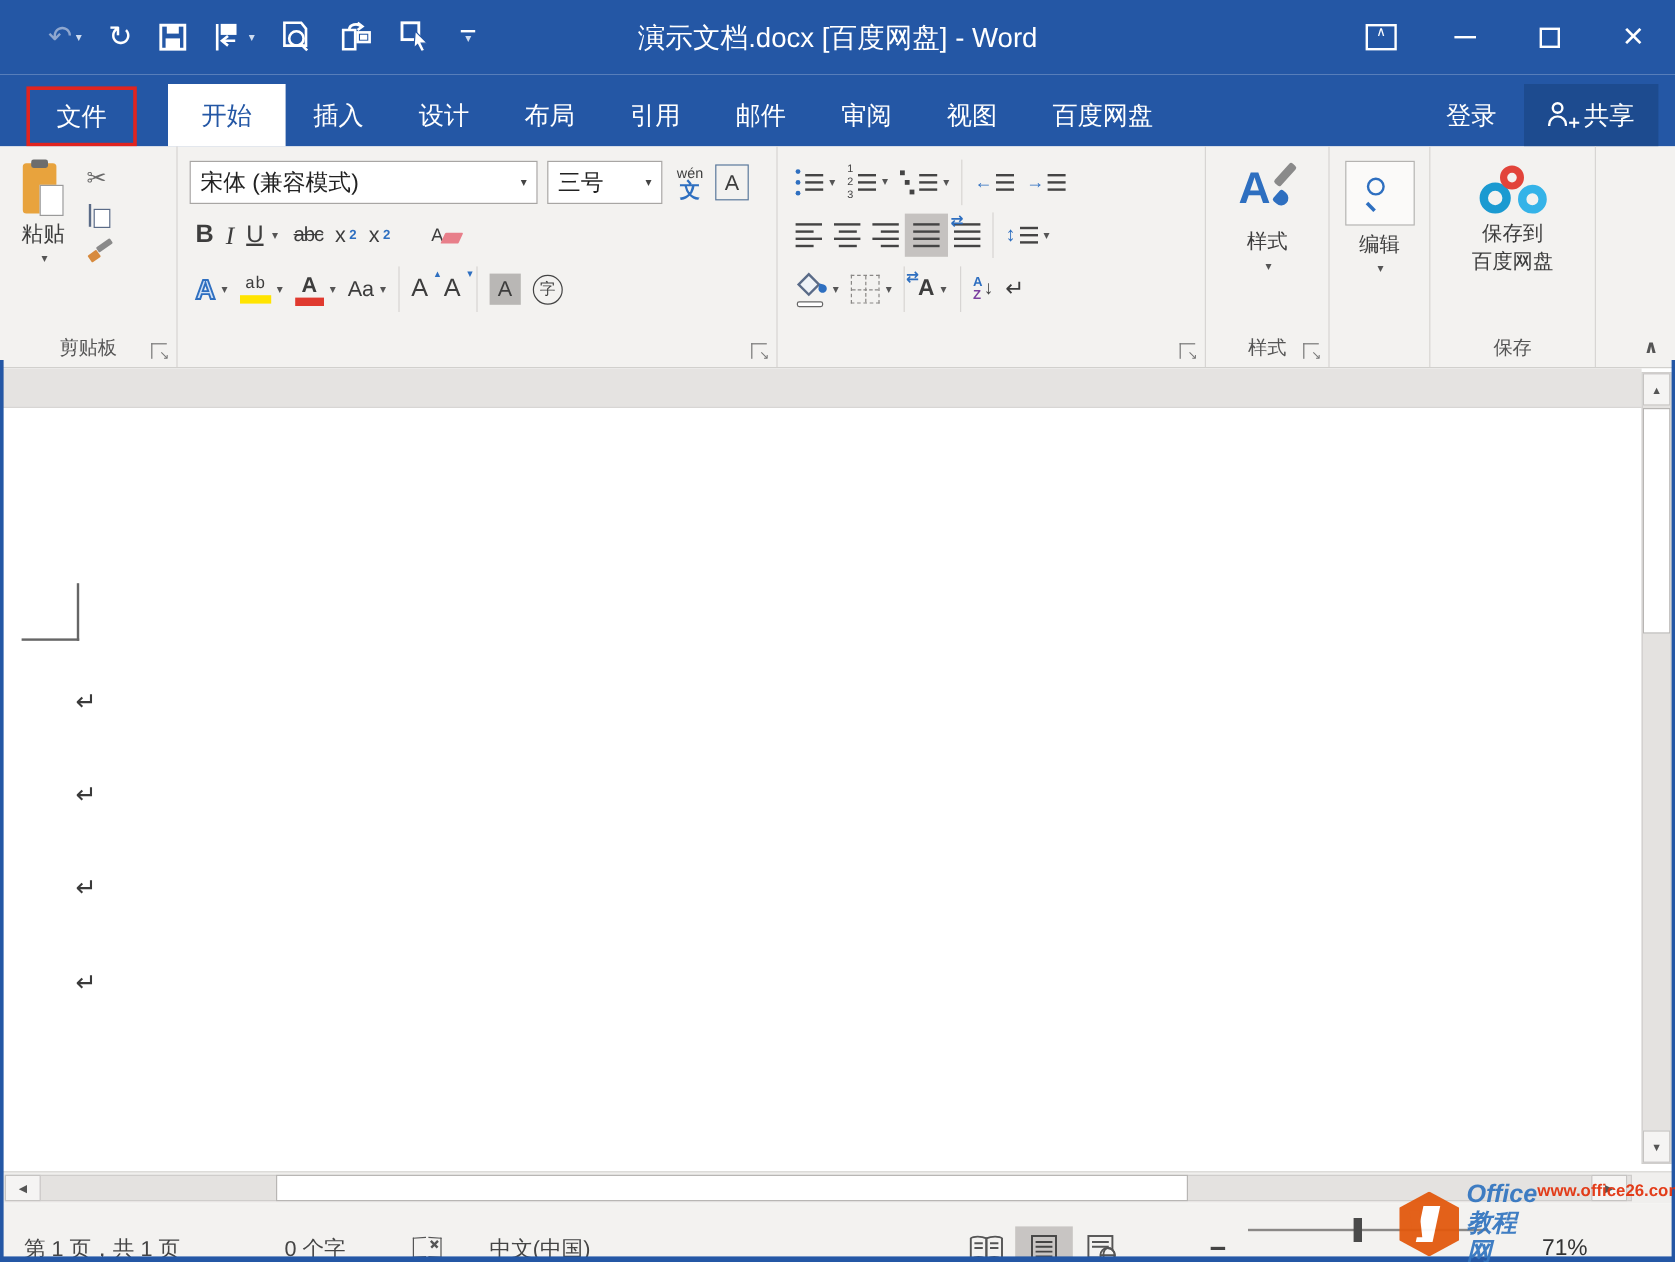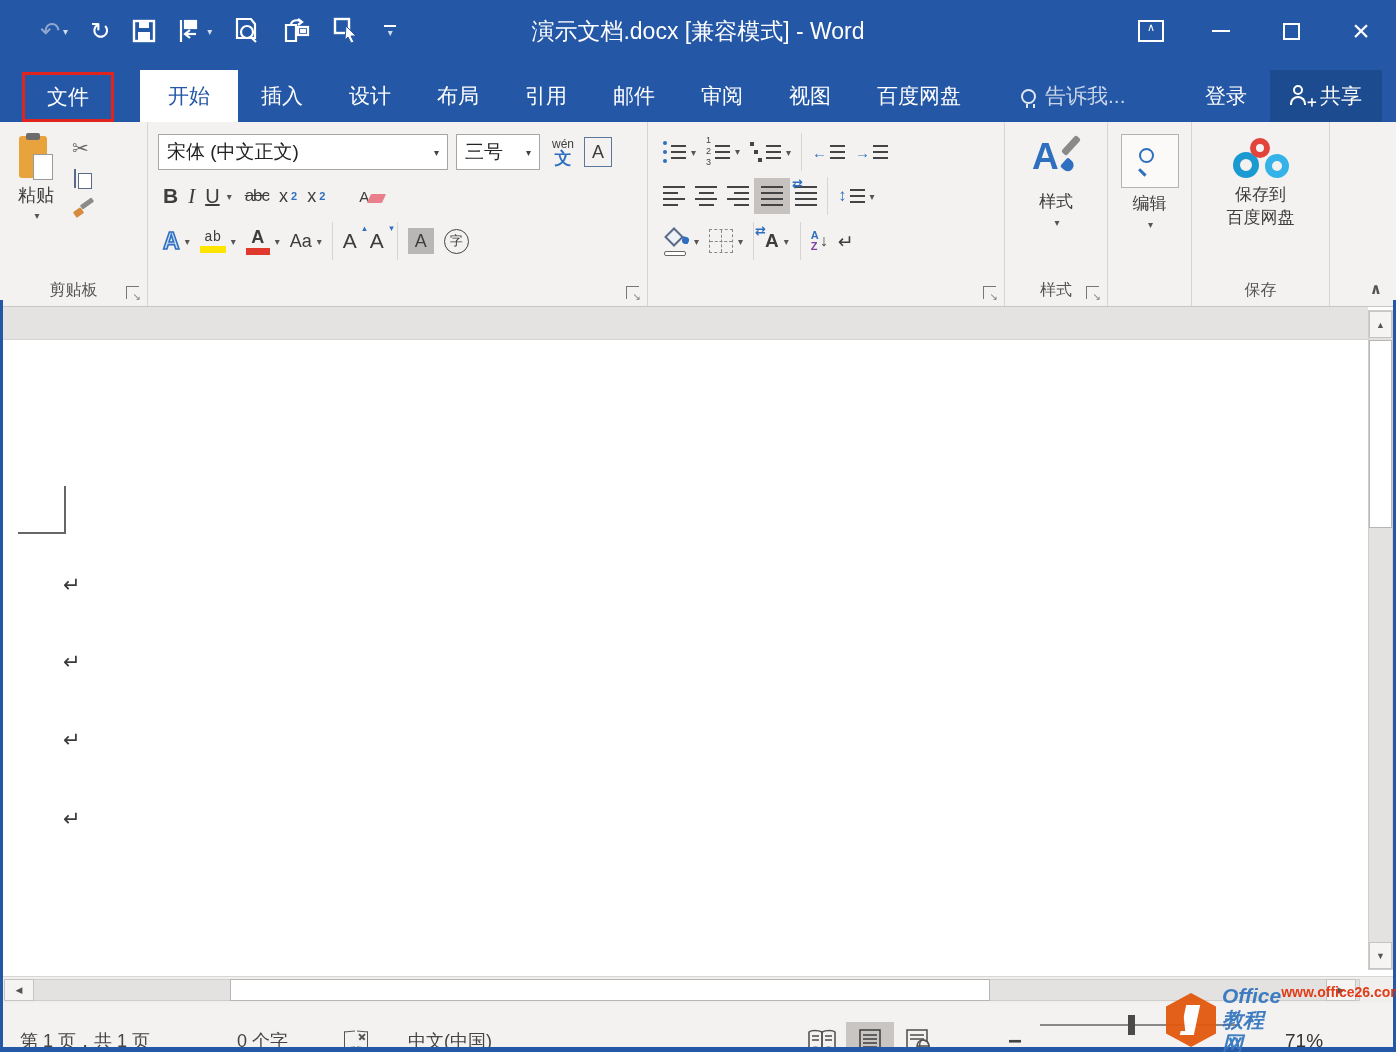--- a/index.html
+++ b/index.html
@@ -61,21 +61,21 @@
   .copyic{position:relative;width:12px;height:14px;border:1.5px solid #5a6b87;background:#fff;margin:2px 6px 2px 2px;}
   .copyic::after{content:"";position:absolute;left:3px;top:3px;width:12px;height:14px;border:1.5px solid #5a6b87;background:#fff;}
   .painter{position:relative;width:24px;height:22px;}
   .painter .handle{position:absolute;left:8px;top:3px;width:14px;height:5px;background:#8a8a8a;transform:rotate(-35deg);border-radius:1px;}
   .painter .tip{position:absolute;left:2px;top:11px;width:9px;height:7px;background:#d78a3d;transform:rotate(-35deg);border-radius:1px;}
   
   .g-font{width:500px;}
   .combo{display:flex;align-items:center;justify-content:space-between;background:#fff;border:1px solid #a8a6a4;height:36px;font-size:19px;padding:0 8px;color:#222;}
   .combo .dd{color:#444;}
   .fname{width:290px;margin-right:8px;}
-  .fsize{width:84px;margin-right:12px;}
+  .fsize{width:96px;margin-right:12px;}
   .phon{display:flex;flex-direction:column;align-items:center;line-height:1;margin-right:10px;}
   .phon .top{font-size:12px;color:#3d3d3d;}
   .phon .bot{font-size:17px;color:#2e6fc0;font-weight:bold;}
   .aborder{width:28px;height:30px;border:1.5px solid #5a789c;display:flex;align-items:center;justify-content:center;font-size:18px;}
   .bold{font-weight:bold;font-size:21px;}
   .ital{font-style:italic;font-family:"Liberation Serif","DejaVu Serif",serif;font-size:21px;}
   .undl{text-decoration:underline;font-size:20px;}
   .strik{text-decoration:line-through;font-size:17px;letter-spacing:-1px;}
   .subsup{font-size:18px;}
   .subsup small{font-size:11px;color:#2e6fc0;font-weight:bold;}
@@ -237,21 +237,21 @@
         <svg width="30" height="30" viewBox="0 0 30 30">
             <rect x="3" y="3" width="14" height="14" fill="none" stroke="#fff" stroke-width="2.4"></rect>
             <polygon points="14,10 24,20 19,20 22,26 19,27 16,21 13,24" fill="#fff" stroke="#2457a5" stroke-width="1"></polygon>
           </svg>
       </span>
       <span class="qbtn" style="flex-direction:column;gap:0;">
         <span style="width:12px;height:2px;background:#fff;display:block;"></span>
         <span class="qdd">▾</span>
       </span>
     </div>
-    <div class="wtitle">演示文档.docx [兼容模式] - Word</div>
+    <div class="wtitle">演示文档.docx [百度网盘] - Word</div>
     <div class="wincontrols">
       <span class="wc">
           <span class="ribopts">
             <span>∧</span>
           </span>
         </span>
       <span class="wc">
           <span class="minbar"></span>
         </span>
       <span class="wc">
@@ -267,24 +267,20 @@
     <span class="tab tab-file">文件</span>
     <span class="tab tab-active">开始</span>
     <span class="tab">插入</span>
     <span class="tab">设计</span>
     <span class="tab">布局</span>
     <span class="tab">引用</span>
     <span class="tab">邮件</span>
     <span class="tab">审阅</span>
     <span class="tab">视图</span>
     <span class="tab">百度网盘</span>
-    <span class="tab tab-dim">
-        <span class="bulb"></span>
-        <span>告诉我...</span>
-      </span>
     <span class="tab tab-signin">登录</span>
     <span class="tab-share">
       <span class="person">
           <span class="head"></span>
           <span class="body"></span>
           <span class="plus" style="transform:rotate(45deg);">×</span>
         </span>
       <span>共享</span>
     </span>
   </div>
@@ -308,21 +304,21 @@
       </div>
       <div class="glabel">剪贴板</div>
       <div class="launch">
           <span>↘</span>
         </div>
     </div>
 
     <div class="rgroup g-font">
       <div class="rrow" style="height:44px;">
         <span class="combo fname">
-            <span>宋体 (中文正文)</span>
+            <span>宋体 (兼容模式)</span>
             <span class="dd">▾</span>
           </span>
         <span class="combo fsize">
             <span>三号</span>
             <span class="dd">▾</span>
           </span>
         <span class="phon">
             <span class="top">wén</span>
             <span class="bot">文</span>
           </span>

